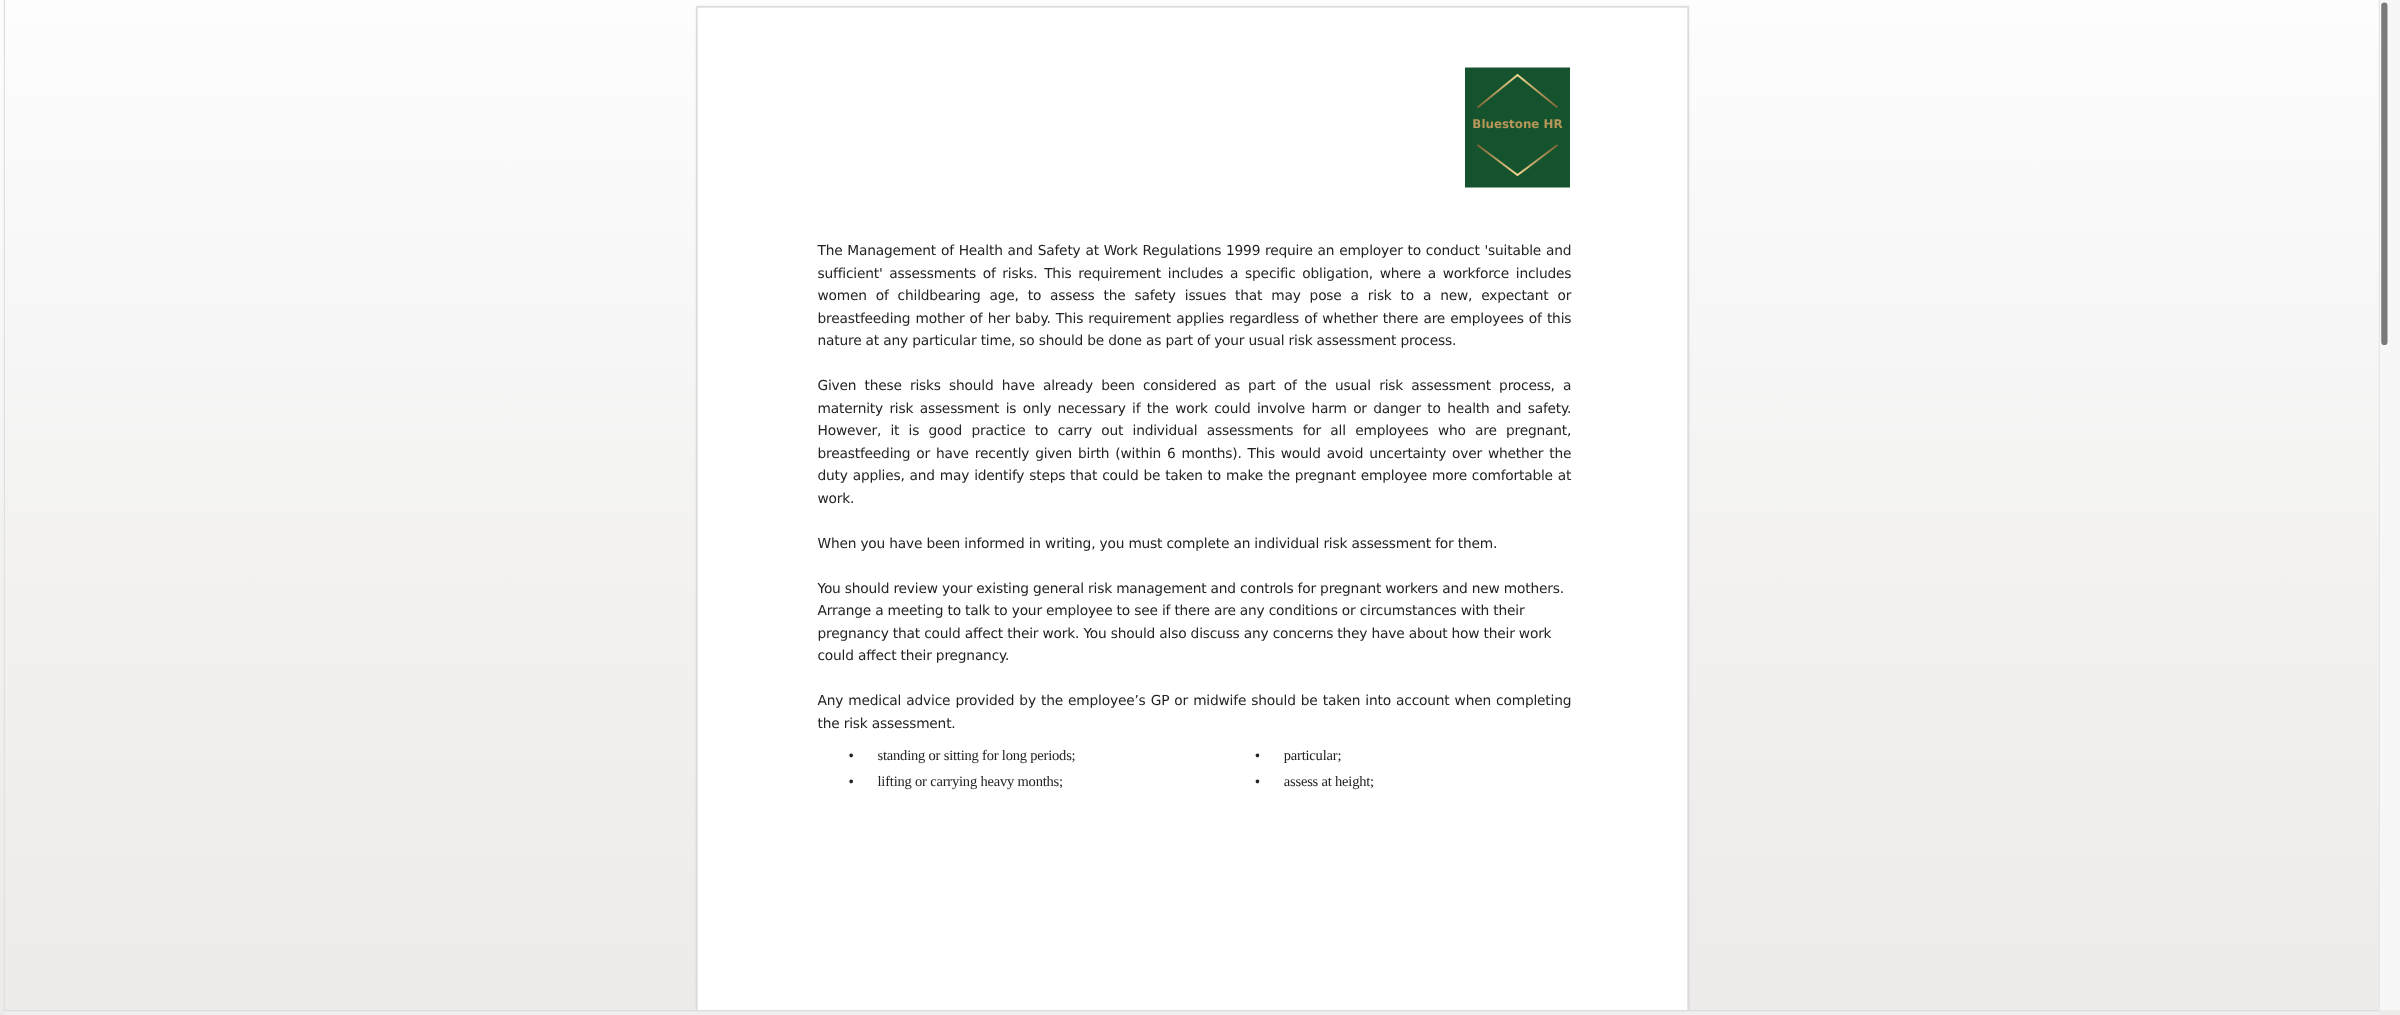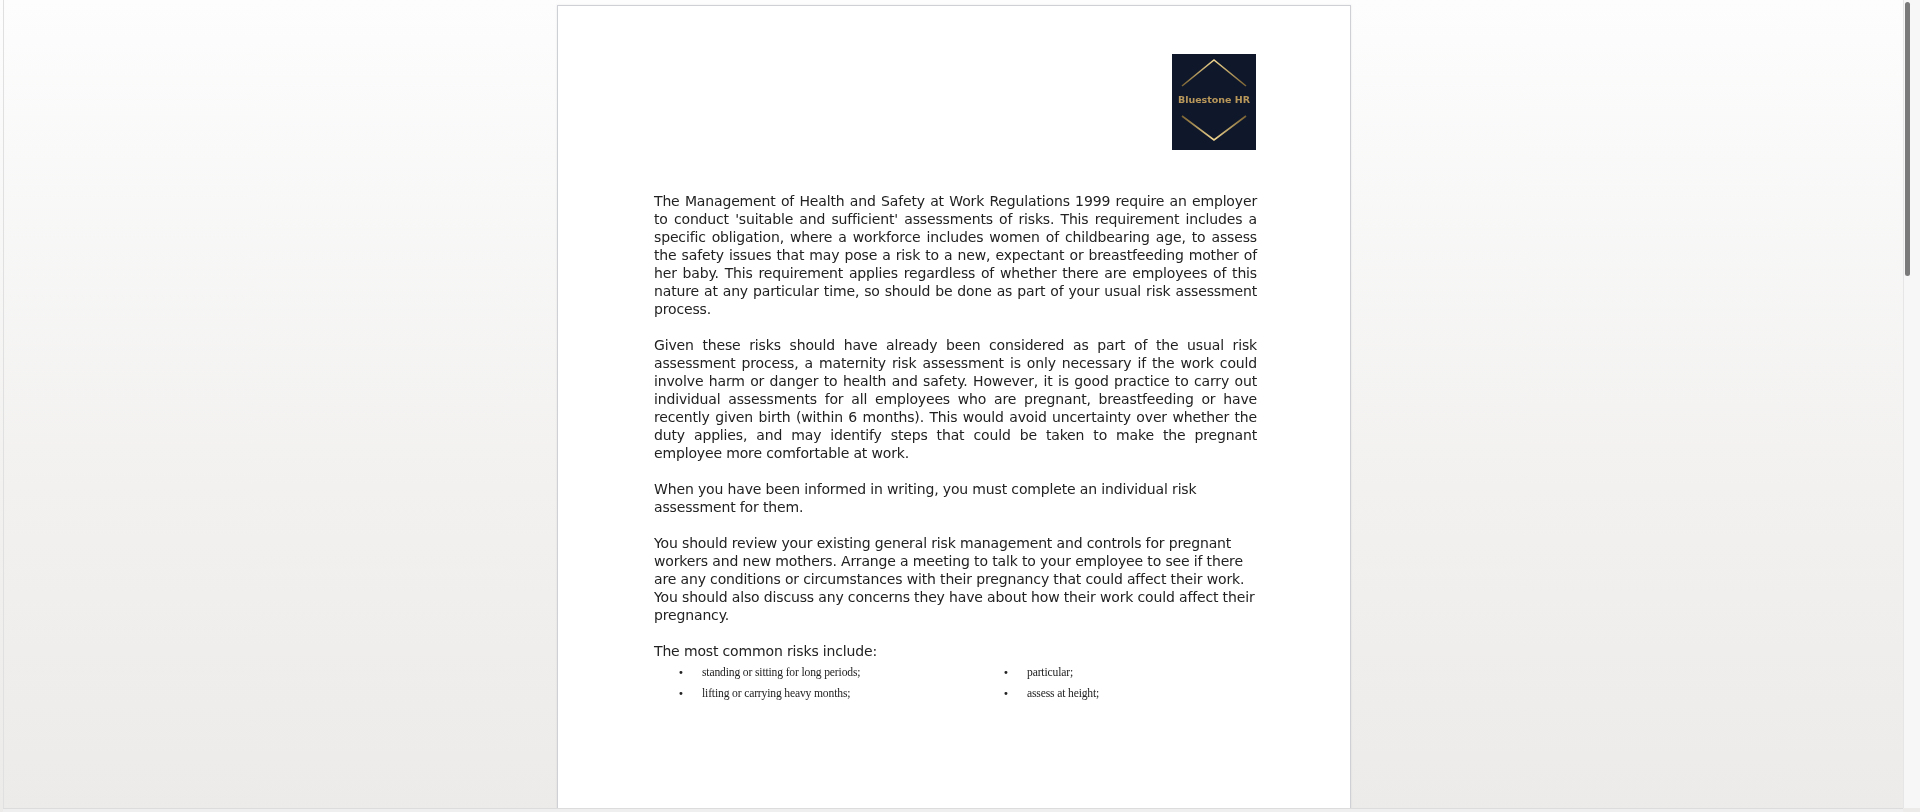--- a/index.html
+++ b/index.html
@@ -12,38 +12,38 @@
     position:absolute; left:3px; top:0; width:1897px; height:808px;
     border-left:1px solid #e0e0e0;
   }
   .page {
     position:absolute; left:553px; top:5px; width:794px; height:820px;
     background:#ffffff; border:1px solid #cfcfd6; box-sizing:border-box;
     box-shadow:0 0 2px rgba(0,0,0,0.08);
   }
   .logo {
     position:absolute; left:614px; top:48px; width:84px; height:96px;
-    background:#0f172a;
+    background:#14532d;
   }
   .logo svg { position:absolute; left:0; top:0; }
   .logo-text {
     position:absolute; left:0; width:84px; top:40px; text-align:center;
     font-family:"DejaVu Sans", sans-serif; font-weight:bold; font-size:9.5px;
     color:#b8975a; letter-spacing:0;
   }
   .content {
     position:absolute; left:96px; top:186px; width:603px;
     font-family:"DejaVu Sans", sans-serif; color:#222;
   }
   .title {
     font-family:"DejaVu Sans", sans-serif; font-weight:bold;
     font-size:16.5px; margin:0 0 16px 0; color:#1a1a1a; letter-spacing:-0.2px;
   }
   .para {
-    font-size:14px; line-height:18px; margin:0 0 18px 0;
+    font-size:11px; line-height:18px; margin:0 0 18px 0;
     text-align:justify; letter-spacing:-0.15px;
   }
   .para.left { text-align:left; }
   .bullets {
     display:grid; grid-template-columns:325px 280px; row-gap:8px;
     margin-top:-8px; font-size:11.6px; letter-spacing:-0.15px;
   }
   .bullet { display:flex; align-items:baseline; }
   .bullet .dot { width:24px; padding-left:24px; font-size:10px; }
   .bullet .txt { padding-left:0;font-family:Liberation Serif, serif; }
@@ -78,21 +78,21 @@
         <polyline points="10,62 42,86 74,62" fill="none" stroke="url(#g)" stroke-width="1.6"></polyline>
       </svg>
       <div class="logo-text">Bluestone HR</div>
     </div>
 
     <div class="content">
       <p class="para">The Management of Health and Safety at Work Regulations 1999 require an employer to conduct 'suitable and sufficient' assessments of risks. This requirement includes a specific obligation, where a workforce includes women of childbearing age, to assess the safety issues that may pose a risk to a new, expectant or breastfeeding mother of her baby. This requirement applies regardless of whether there are employees of this nature at any particular time, so should be done as part of your usual risk assessment process.</p>
       <p class="para">Given these risks should have already been considered as part of the usual risk assessment process, a maternity risk assessment is only necessary if the work could involve harm or danger to health and safety. However, it is good practice to carry out individual assessments for all employees who are pregnant, breastfeeding or have recently given birth (within 6 months). This would avoid uncertainty over whether the duty applies, and may identify steps that could be taken to make the pregnant employee more comfortable at work.</p>
       <p class="para left" style="">When you have been informed in writing, you must complete an individual risk assessment for them.</p>
       <p class="para left">You should review your existing general risk management and controls for pregnant workers and new mothers.  Arrange a meeting to talk to your employee to see if there are any conditions or circumstances with their pregnancy that could affect their work.  You should also discuss any concerns they have about how their work could affect their pregnancy.</p>
-      <p class="para left" style="margin-bottom:14px">The most common risks include:</p>
+      <p class="para">Any medical advice provided by the employee’s GP or midwife should be taken into account when completing the risk assessment.</p>
       <div class="bullets">
         <div class="bullet">
           <span class="dot">•</span>
           <span class="txt">standing or sitting for long periods;</span>
         </div>
         <div class="bullet">
           <span class="dot">•</span>
           <span class="txt">particular;</span>
         </div>
         <div class="bullet">

